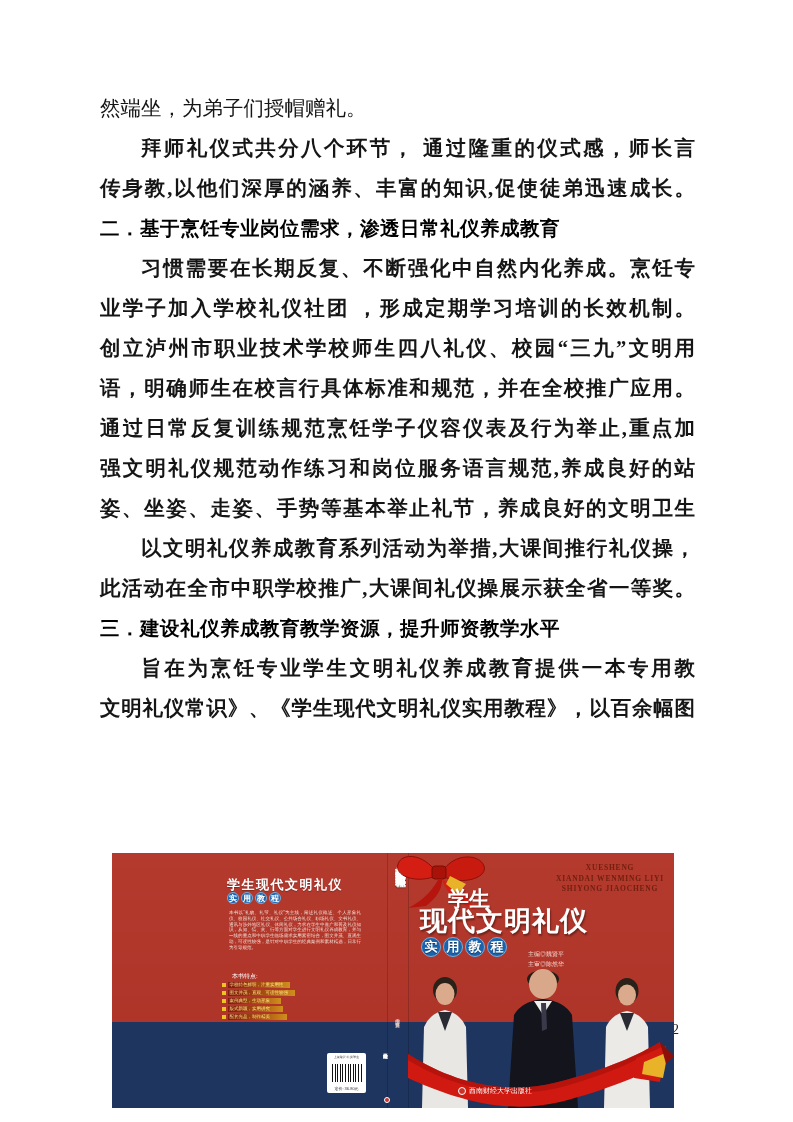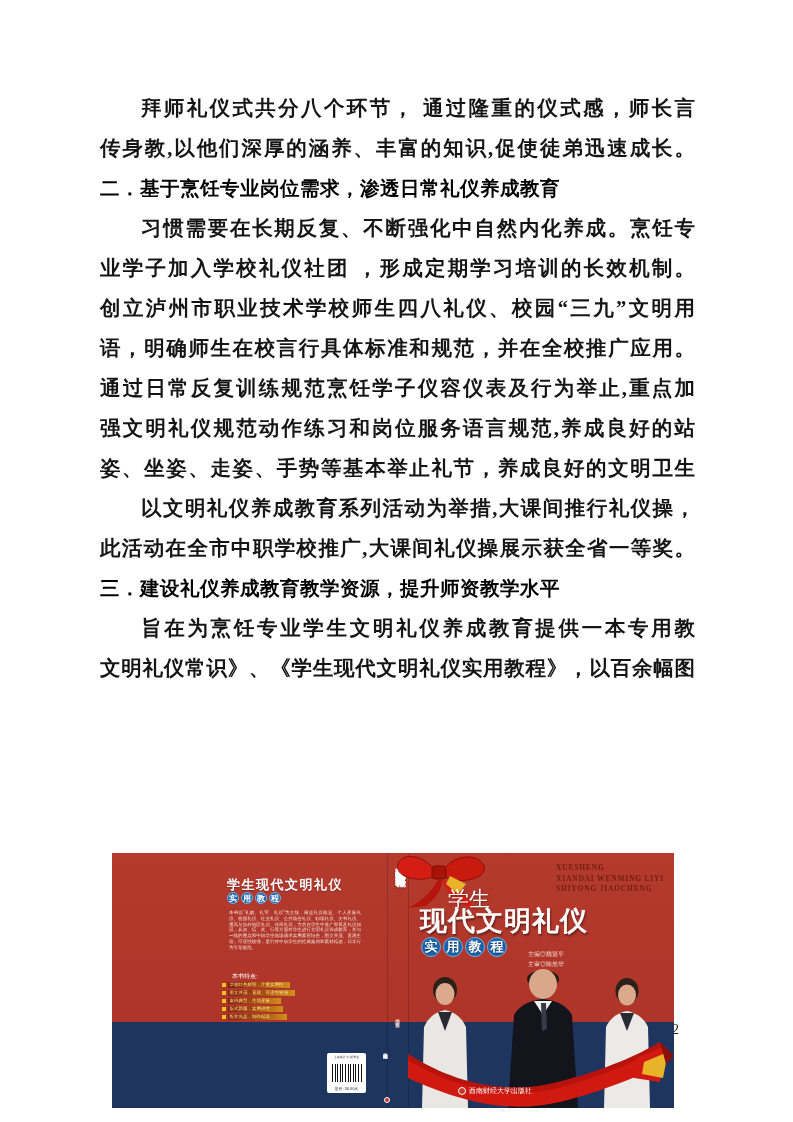--- a/index.html
+++ b/index.html
@@ -71,38 +71,39 @@
     position:absolute;left:283px;top:162px;height:34px;
     writing-mode:vertical-rl;text-orientation:upright;font-size:4.5px;color:#f2d9cf;
   }
   .spine-publisher{
     position:absolute;left:271px;top:197px;height:46px;
     writing-mode:vertical-rl;text-orientation:upright;font-size:4.5px;color:#fff;
   }
   .spine-logo{position:absolute;left:272px;top:244px;width:6px;height:6px;border-radius:50%;background:#c9342a;border:1px solid #fff;box-sizing:border-box;}
   
   .eng-block{
-    position:absolute;right:10px;top:10px;text-align:left;
+    position:absolute;right:10px;top:10px;text-align:center;
     font-family:"Liberation Serif",serif;font-weight:bold;
     font-size:7.5px;line-height:10.5px;color:#71200f;letter-spacing:.8px;
   }
-  .front-title-top{position:absolute;left:336px;top:32px;font-size:21px;font-weight:normal;color:#fff;text-shadow:1px 1px 2px rgba(0,0,0,.35);}
+  .front-title-top{position:absolute;left:336px;top:32px;font-size:21px;font-weight:bold;color:#fff;text-shadow:1px 1px 2px rgba(0,0,0,.35);}
   .front-title-main{position:absolute;left:308px;top:50px;font-size:27px;font-weight:bold;color:#fff;letter-spacing:1px;text-shadow:1px 2px 2px rgba(0,0,0,.4);white-space:nowrap;}
   .front-editors{position:absolute;left:416px;top:96px;font-size:6px;line-height:10px;color:#f2d9cf;}
   .front-publisher{
     position:absolute;left:346px;top:233px;display:flex;align-items:center;gap:3px;
     font-size:7px;color:#fff;white-space:nowrap;
   }
   .pub-logo{width:8px;height:8px;border-radius:50%;background:#c9342a;border:1px solid #fff;box-sizing:border-box;flex:none;}
   .cover-svg{position:absolute;}
 </style>
 </head>
 <body>
 
 <div class="doc-text" id="doc-lines">
+    <div class="line body">然端坐，为弟子们授帽赠礼。</div>
     <div class="line body fill indent">拜师礼仪式共分八个环节， 通过隆重的仪式感，师长言</div>
     <div class="line body fill">传身教,以他们深厚的涵养、丰富的知识,促使徒弟迅速成长。</div>
     <div class="line heading">二．基于烹饪专业岗位需求，渗透日常礼仪养成教育</div>
     <div class="line body fill indent">习惯需要在长期反复、不断强化中自然内化养成。烹饪专</div>
     <div class="line body fill">业学子加入学校礼仪社团 ，形成定期学习培训的长效机制。</div>
     <div class="line body fill">创立泸州市职业技术学校师生四八礼仪、校园“三九”文明用</div>
     <div class="line body fill">语，明确师生在校言行具体标准和规范，并在全校推广应用。</div>
     <div class="line body fill">通过日常反复训练规范烹饪学子仪容仪表及行为举止,重点加</div>
     <div class="line body fill">强文明礼仪规范动作练习和岗位服务语言规范,养成良好的站</div>
     <div class="line body fill">姿、坐姿、走姿、手势等基本举止礼节，养成良好的文明卫生</div>

